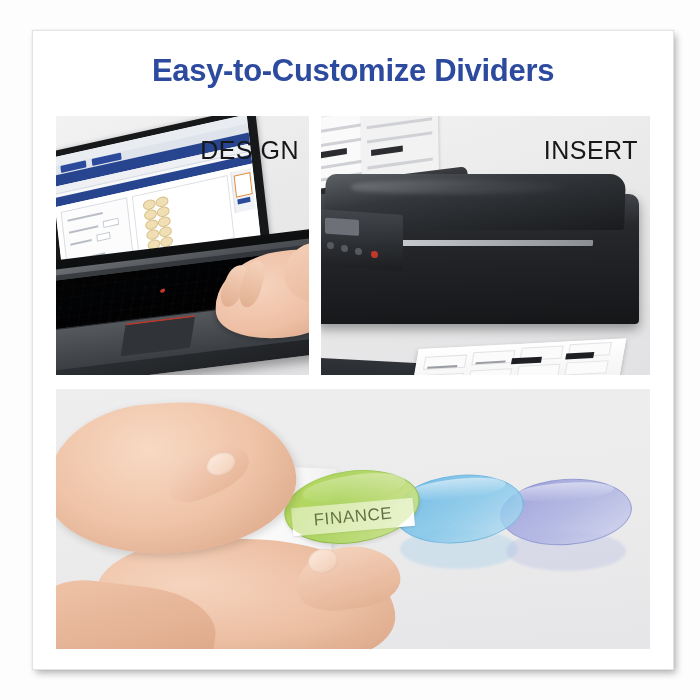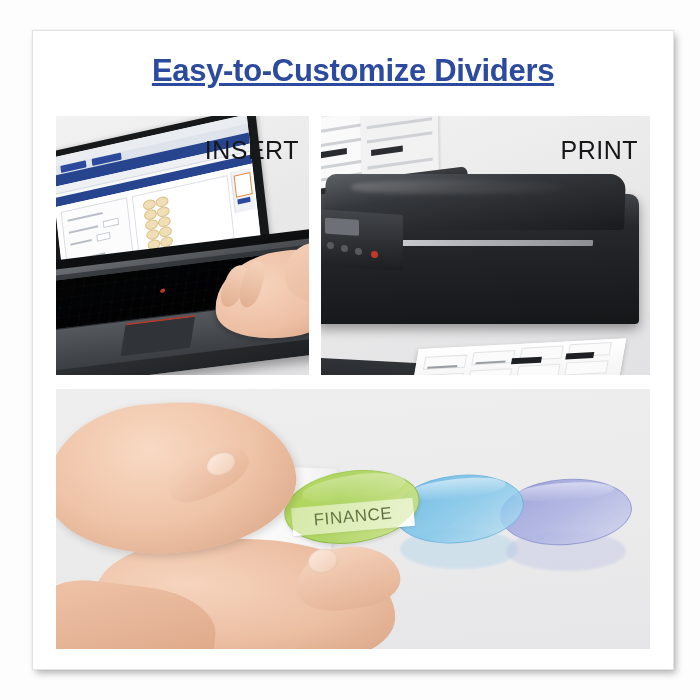--- a/index.html
+++ b/index.html
@@ -17,21 +17,21 @@
     border:1px solid #e3e3e3;
     box-shadow:3px 4px 7px -1px rgba(0,0,0,.30), 0 0 0 1px rgba(0,0,0,.02);
     overflow:hidden;
   }
 
   
   .headline{
     position:absolute;left:0;top:22px;width:640px;text-align:center;
     font-family:"Liberation Sans",sans-serif;
     font-weight:bold;font-size:31px;letter-spacing:-0.3px;
-    color:#2c4a9e;white-space:nowrap;text-decoration:underline;
+    color:#2c4a9e;white-space:nowrap;
   }
 
   
   .panel{position:absolute;overflow:hidden;background:#ededee;}
   .panel-design{left:23px;top:85px;width:253px;height:259px;}
   .panel-print {left:288px;top:85px;width:329px;height:259px;}
   .panel-insert{left:23px;top:358px;width:594px;height:260px;}
 
   .ptag{
     position:absolute;z-index:40;
@@ -350,21 +350,21 @@
           <div class="palm"></div>
           <div class="tpad"></div>
         </div>
 
         <div class="hand1"></div>
         <div class="hand1b"></div>
         <div class="finger" style="left:168px;top:148px;width:20px;height:44px;transform:rotate(22deg)"></div>
         <div class="finger" style="left:186px;top:144px;width:20px;height:48px;transform:rotate(16deg)"></div>
       </div>
 
-      <div class="ptag tag-design">INSERT</div>
+      <div class="ptag tag-design">DESIGN</div>
     </div>
 
     <div class="panel panel-print">
       <div class="pbg"></div>
 
       <div class="prn">
         <div class="feed-paper">
           <div class="fp-row" style="top:12px"></div>
           <div class="fp-row" style="top:26px"></div>
           <div class="fp-blk" style="left:8px;top:34px;width:34px"></div>
@@ -410,21 +410,21 @@
 
             <div class="op-blk" style="left:96px;top:14px;width:30px"></div>
             <div class="op-blk" style="left:150px;top:12px;width:28px"></div>
             <div class="op-txt" style="left:12px;top:18px;width:30px"></div>
             <div class="op-txt" style="left:60px;top:16px;width:30px"></div>
 
           </div>
         </div>
       </div>
 
-      <div class="ptag tag-print">PRINT</div>
+      <div class="ptag tag-print">INSERT</div>
     </div>
 
     <div class="panel panel-insert">
       <div class="pbg-insert"></div>
 
       <div class="ins">
         <div class="tab-ref tab-oval" style="left:344px;top:140px;width:118px;height:40px;background:#8fc7e8"></div>
         <div class="tab-ref tab-oval" style="left:450px;top:142px;width:120px;height:40px;background:#aeb3e2"></div>
 
         <div class="tab-oval tab-purple"></div>

